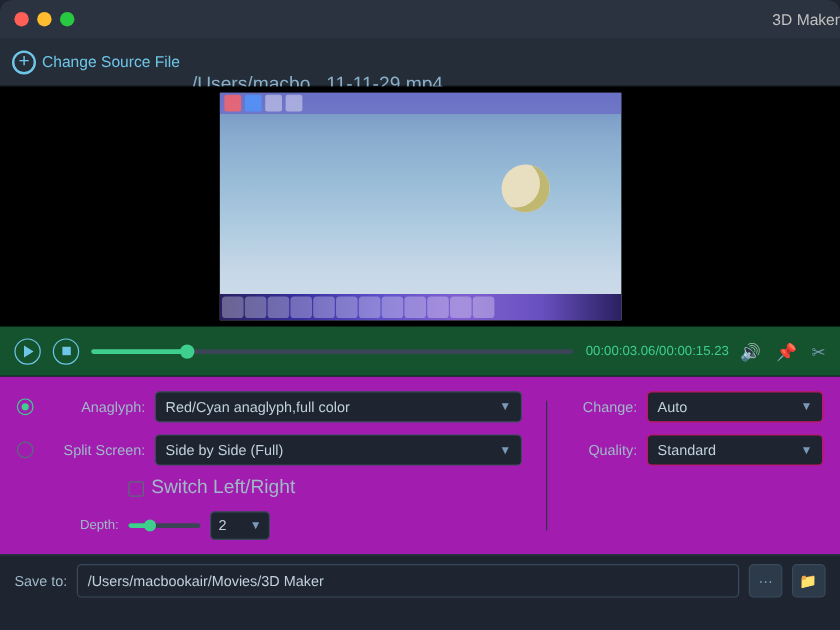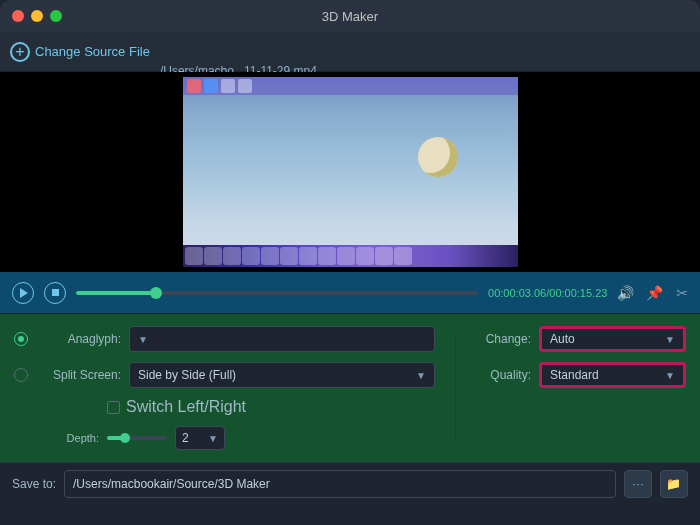--- a/index.html
+++ b/index.html
@@ -13,21 +13,21 @@
       overflow: hidden;
       border-radius: 10px;
     }
 
     
     .title-bar {
       height: 32px;
       background: #2c3340;
       display: flex;
       align-items: center;
-      justify-content: center;
+      justify-content: flex-end;
       position: relative;
       border-radius: 10px 10px 0 0;
     }
     .traffic-lights {
       position: absolute;
       left: 12px;
       display: flex;
       gap: 7px;
       align-items: center;
     }
@@ -72,21 +72,21 @@
       display: flex;
       align-items: center;
       justify-content: center;
       font-size: 16px;
       line-height: 1;
       color: #6ec6e8;
       flex-shrink: 0;
     }
     .file-info {
       color: #9ab0c0;
-      font-size: 12px;
+      font-size: 16px;
       display: flex;
       gap: 16px;
       margin-top: 39px;
     }
     .file-path { color: #8ab0c8; }
     .file-meta { color: #9ab0c0; }
 
     
     .video-area {
       background: #000;
@@ -160,21 +160,21 @@
       border-radius: 2px;
       background: rgba(255,255,255,0.4);
       flex-shrink: 0;
     }
     .top-icon-small.red { background: rgba(255,100,100,0.8); }
     .top-icon-small.blue { background: rgba(80,150,255,0.8); }
 
     
     .playback-bar {
       height: 42px;
-      background: #0c4a6e;
+      background: #14532d;
       display: flex;
       align-items: center;
       padding: 2px 12px;
       gap: 10px;
       border-bottom: 1px solid #1a2028;
     }
     .play-btn, .stop-btn {
       width: 22px;
       height: 22px;
       border: 1.5px solid #6ec6e8;
@@ -233,21 +233,21 @@
       color: #7a9ab8;
       font-size: 14px;
       cursor: pointer;
     }
 
     
     .options-panel {
       display: flex;
       padding: 12px 14px;
       gap: 20px;
-      background: #14532d;
+      background: #a21caf;
       flex: 1;
     }
     .options-left {
       flex: 1;
       display: flex;
       flex-direction: column;
       gap: 10px;
     }
     .options-right {
       width: 210px;
@@ -381,21 +381,21 @@
       color: #a0b8c8;
       font-size: 12px;
       width: 55px;
       text-align: right;
       flex-shrink: 0;
     }
     .right-select {
       flex: 1;
       height: 26px;
       background: #1e2530;
-      border: 3px solid #be185d;
+      border: 1px solid #be185d;
       border-radius: 4px;
       color: #c0d0dc;
       font-size: 12px;
       padding: 0 8px;
       display: flex;
       align-items: center;
       justify-content: space-between;
       cursor: pointer;
     }
 
@@ -538,20 +538,21 @@
   </div>
 </div>
 
 <div class="options-panel">
   <div class="options-left">
 
     <div class="option-row">
       <div class="radio-circle active"></div>
       <span class="option-label">Anaglyph:</span>
       <div class="select-box">
+        <span>Red/Cyan anaglyph,full color</span>
         <span class="select-arrow">▼</span>
       </div>
     </div>
 
     <div class="option-row">
       <div class="radio-circle inactive"></div>
       <span class="option-label">Split Screen:</span>
       <div class="select-box">
         <span>Side by Side (Full)</span>
         <span class="select-arrow">▼</span>
@@ -594,21 +595,21 @@
         <span>Standard</span>
         <span class="select-arrow">▼</span>
       </div>
     </div>
   </div>
 </div>
 
 <div class="bottom-bar">
   <span class="save-label">Save to:</span>
   <div class="save-path-input">
-    <span>/Users/macbookair/Source/3D Maker</span>
+    <span>/Users/macbookair/Movies/3D Maker</span>
   </div>
   <div class="bottom-icons">
     <div class="bottom-icon-btn">
       <span>···</span>
     </div>
     <div class="bottom-icon-btn">
       <span>📁</span>
     </div>
   </div>
 </div>

